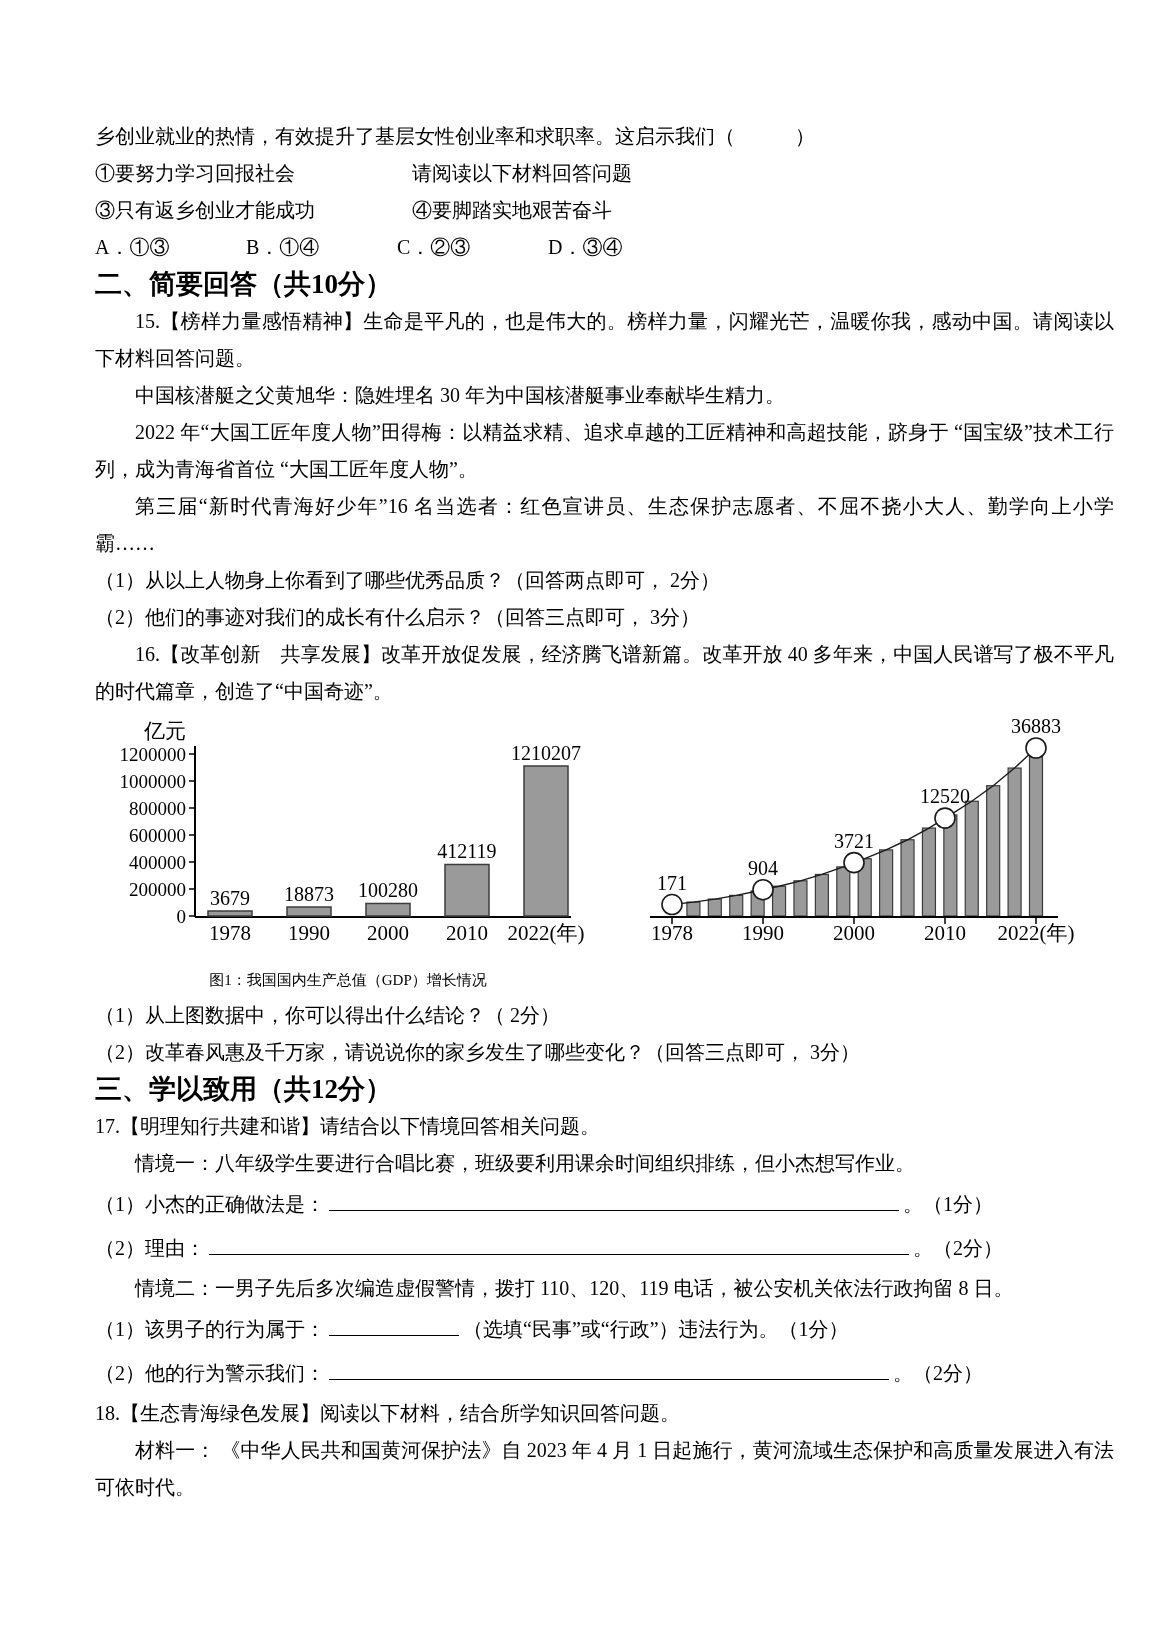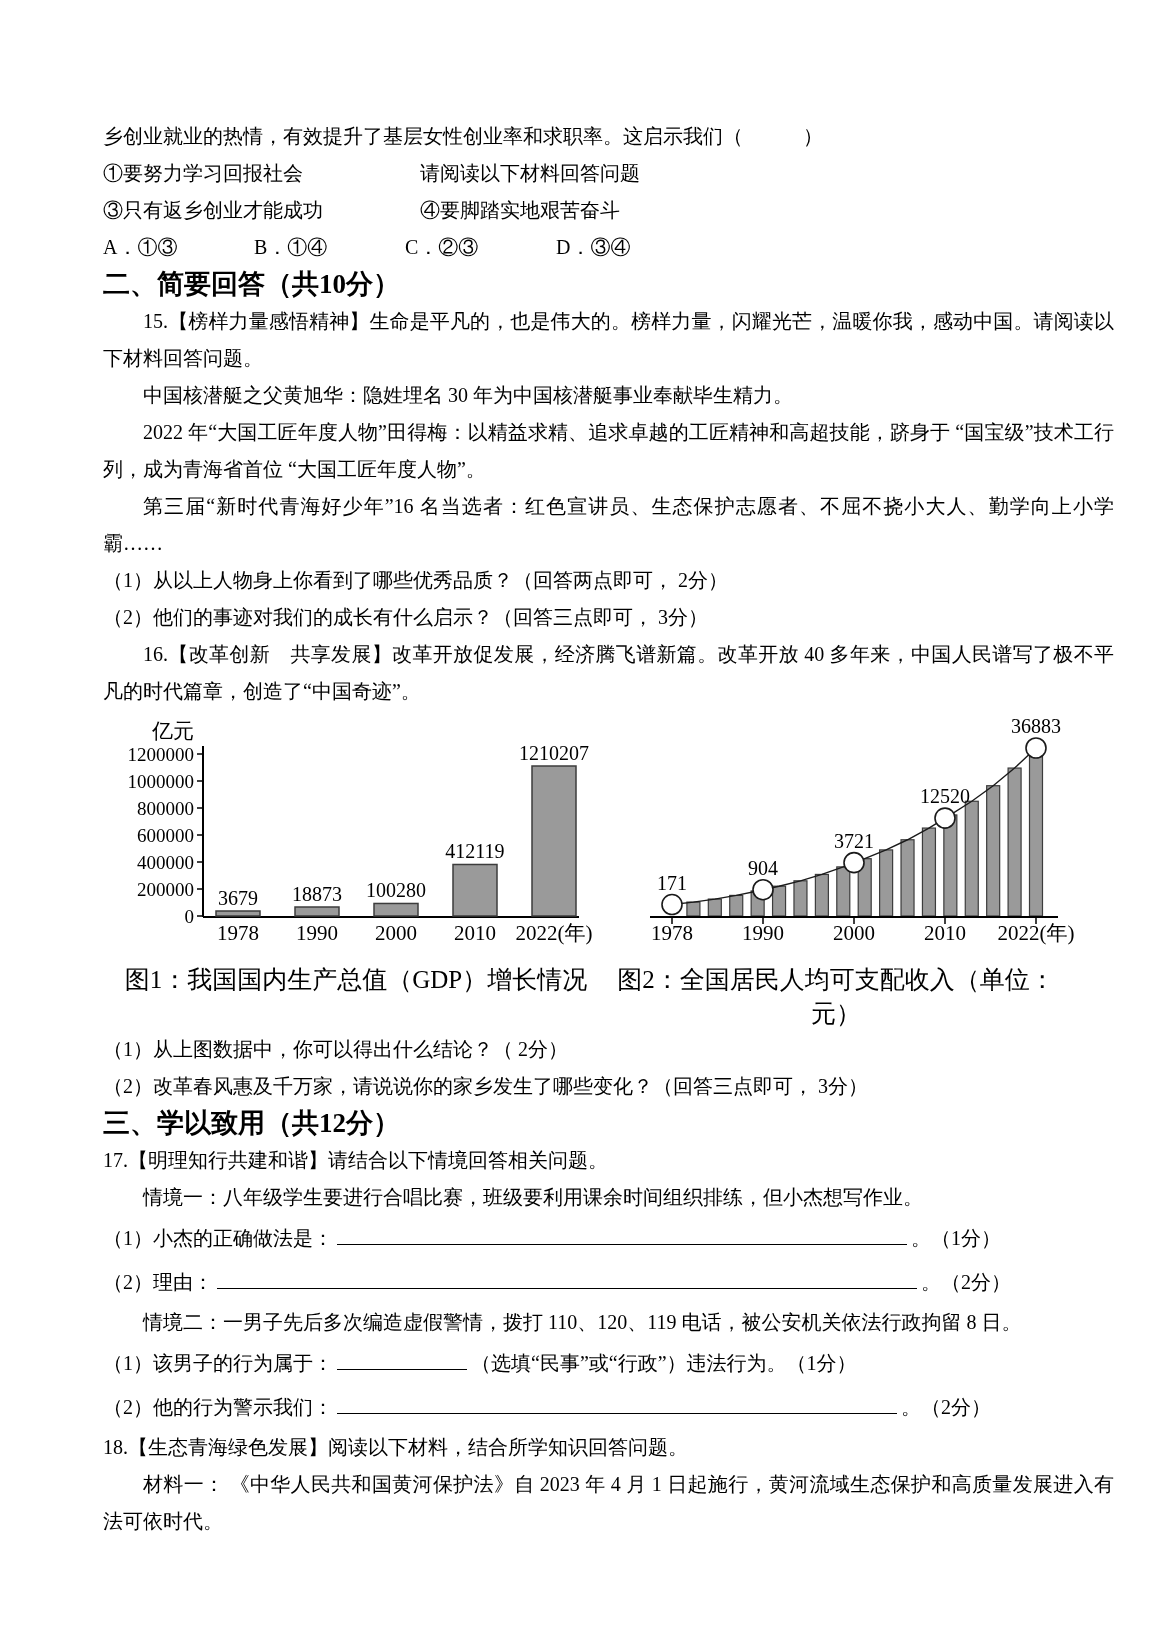--- a/index.html
+++ b/index.html
@@ -2,33 +2,33 @@
 <html><head>
 <meta charset="utf-8">
 <style>
   html,body{margin:0;padding:0;}
   body{
     width:1158px;height:1638px;overflow:hidden;box-sizing:border-box;
     background:#ffffff;color:#000;
     font-family:"Liberation Serif","DejaVu Serif",serif;
     font-size:20px;
   }
-  .page{padding:118px 44px 0 95px;margin-left:8px;}
+  .page{padding:118px 44px 0 95px;}
   .ln{line-height:37px;white-space:nowrap;}
   .para{line-height:37px;text-indent:40px;text-align:justify;}
   .para.noindent{text-indent:0;}
   .sec{font-weight:bold;font-size:27px;line-height:37px;}
   b.tag{font-weight:normal;}
   .optrow{line-height:37px;}
   .optrow .c1{display:inline-block;width:312px;}
   .choices{line-height:37px;}
   .choices .choice{display:inline-block;width:146px;}
   .choices .choice:last-child{width:auto;}
   .charts{display:flex;align-items:flex-end;margin:8px 0 0 8px;justify-content:space-between;}
-  .captions{display:flex;margin-left:8px;line-height:34px;font-size:25px;}
+  .captions{display:flex;margin-left:8px;line-height:34px;font-size:15px;}
   .captions .cap1{width:490px;text-align:center;}
   .captions .cap2{width:470px;text-align:center;}
   .blankline{line-height:44px;white-space:nowrap;}
   .blank{display:inline-block;border-bottom:1px solid #000;height:20px;vertical-align:baseline;margin:0 4px;}
   .w570{width:570px;} .w700{width:700px;} .w130{width:130px;} .w560{width:560px;}
   svg text{font-family:"Liberation Serif","DejaVu Serif",serif;}
 </style>
 </head>
 <body>
 
@@ -137,21 +137,20 @@
           <line x1="301" y1="199" x2="301" y2="206" stroke="#000" stroke-width="1.5"></line>
           <text x="301" y="222" font-size="21" text-anchor="middle">2010</text>
           <circle cx="392" cy="30" r="10" fill="#ffffff" stroke="#1a1a1a" stroke-width="1.6"></circle>
           <text x="392" y="15" font-size="20" text-anchor="middle">36883</text>
           <line x1="392" y1="199" x2="392" y2="206" stroke="#000" stroke-width="1.5"></line>
           <text x="392" y="222" font-size="21" text-anchor="middle">2022(年)</text>
         </svg></div>
   </div>
   <div class="captions">
     <span class="cap1">图1：我国国内生产总值（GDP）增长情况</span>
-    <span class="cap2">图2：全国居民人均可支配收入（单位：元）</span>
   </div>
 
   <div class="ln">（1）从上图数据中，你可以得出什么结论？（ 2分）</div>
   <div class="ln">（2）改革春风惠及千万家，请说说你的家乡发生了哪些变化？（回答三点即可， 3分）</div>
 
   <div class="sec">三、学以致用（共12分）</div>
 
   <div class="para noindent"><span>17.</span><b class="tag">【明理知行共建和谐】</b><span>请结合以下情境回答相关问题。</span></div>
 
   <div class="para">情境一：八年级学生要进行合唱比赛，班级要利用课余时间组织排练，但小杰想写作业。</div>

